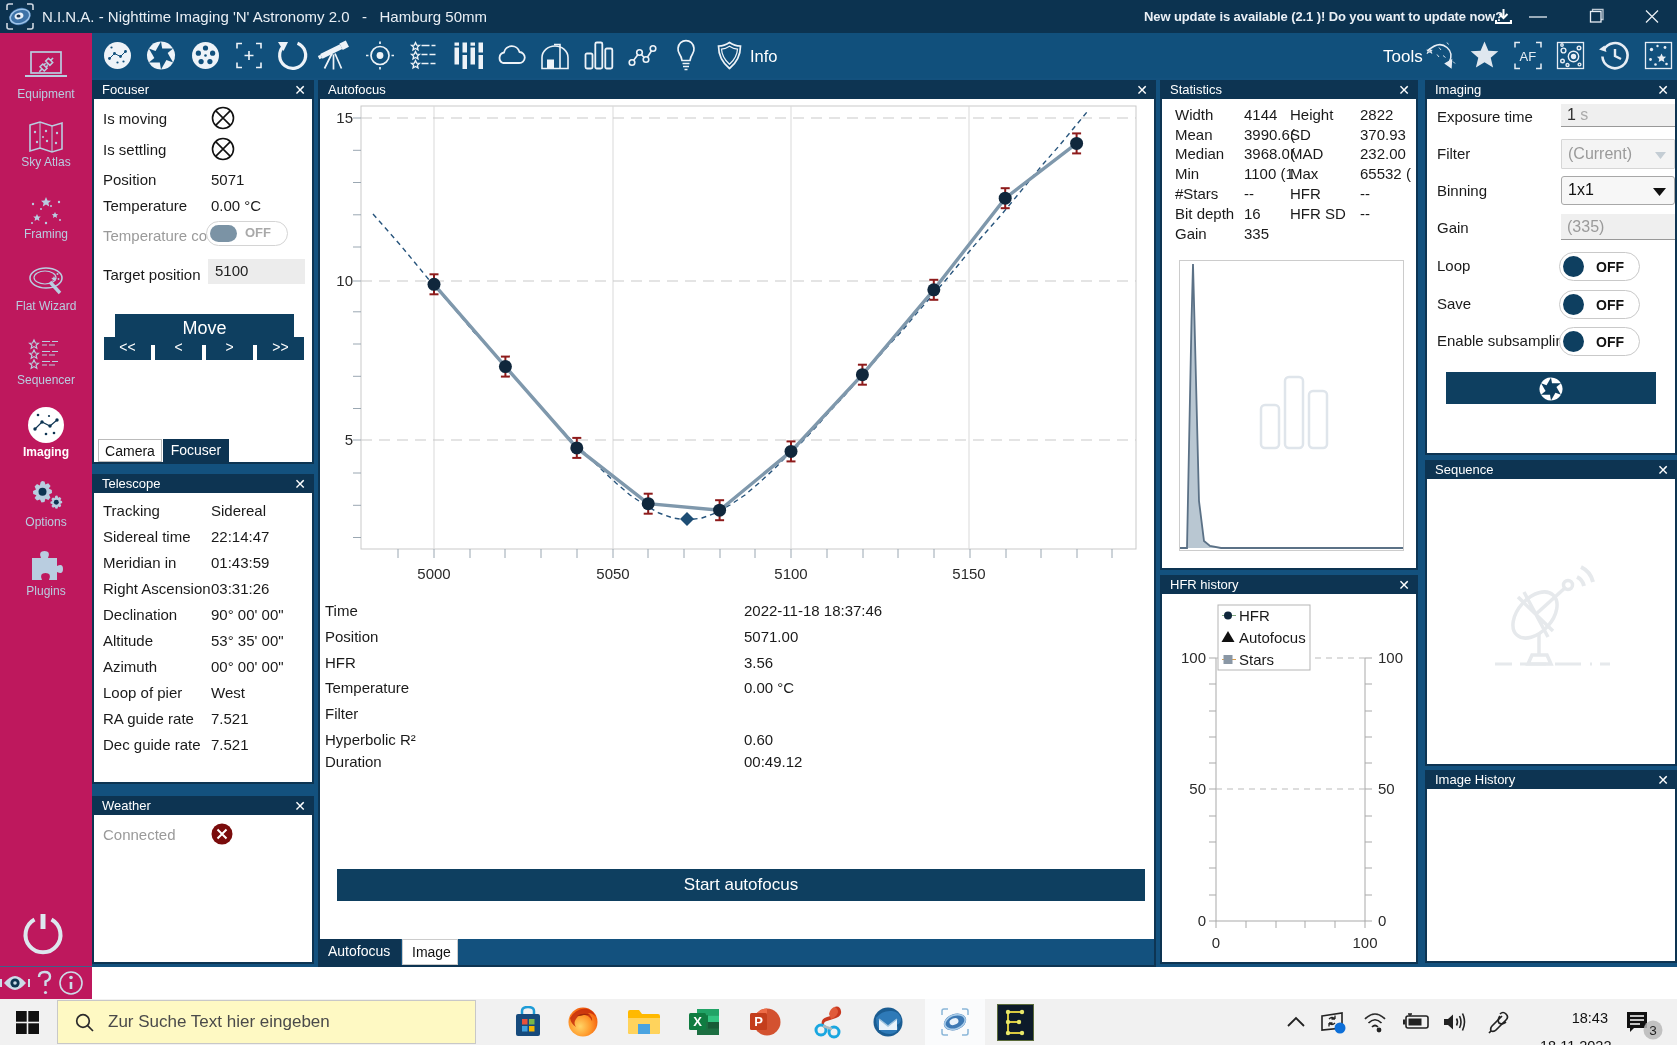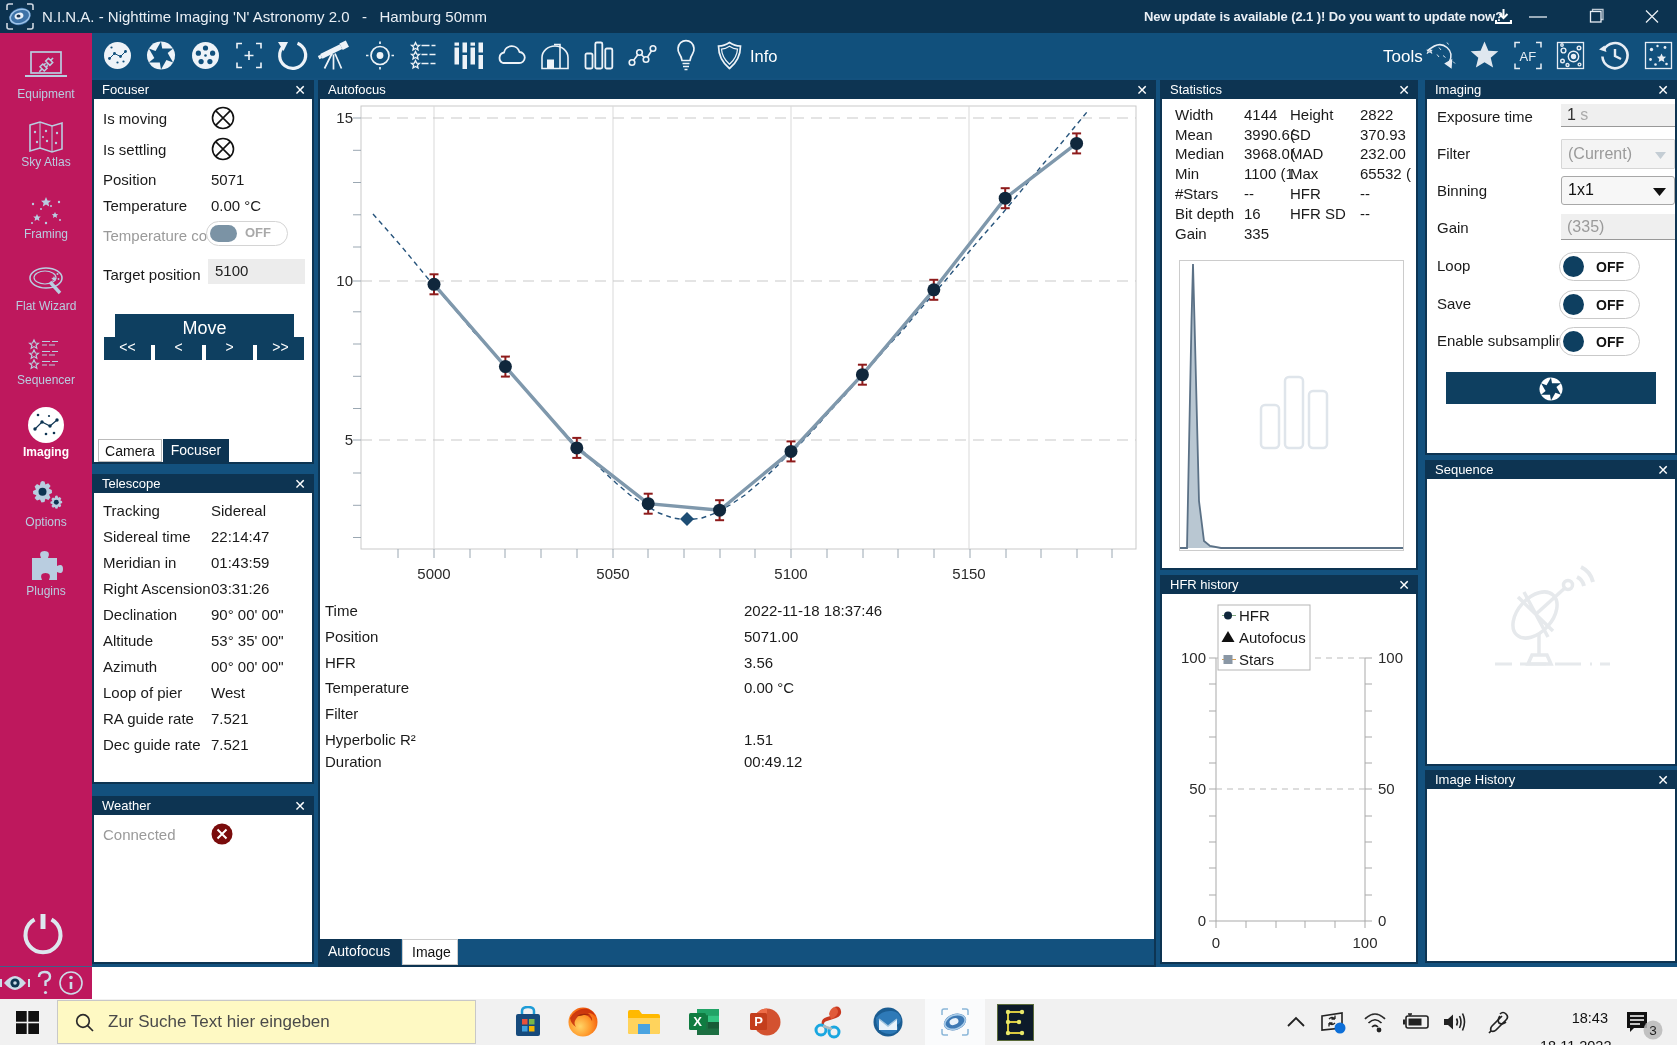--- a/index.html
+++ b/index.html
@@ -567,23 +567,24 @@
  <div class="row" style="left:5px;top:520px">Time</div>
     <div class="row" style="left:424px;top:520px">2022-11-18 18:37:46</div>
  <div class="row" style="left:5px;top:546px">Position</div>
     <div class="row" style="left:424px;top:546px">5071.00</div>
  <div class="row" style="left:5px;top:572px">HFR</div>
     <div class="row" style="left:424px;top:572px">3.56</div>
  <div class="row" style="left:5px;top:597px">Temperature</div>
     <div class="row" style="left:424px;top:597px">0.00 °C</div>
  <div class="row" style="left:5px;top:623px">Filter</div>
  <div class="row" style="left:5px;top:649px">Hyperbolic R²</div>
-    <div class="row" style="left:424px;top:649px">1.51</div>
+    <div class="row" style="left:424px;top:649px">0.60</div>
  <div class="row" style="left:5px;top:671px">Duration</div>
     <div class="row" style="left:424px;top:671px">00:49.12</div>
+ <div class="btn" style="left:17px;top:787px;width:808px;height:32px;font-size:17px;padding-top:6px">Start autofocus</div>
  <div class="abs" style="left:0;top:857px;width:834px;height:26px;background:#13517e">
   <div class="abs" style="left:0;top:0;width:81px;height:26px;background:#0d3452;color:#fff;font-size:14px;padding:4px 0 0 8px">Autofocus</div>
   <div class="abs" style="left:82px;top:0;width:56px;height:26px;background:#fff;color:#111;font-size:14px;padding:4px 0 0 9px;border:1px solid #ccc">Image</div>
  </div>
 </div>
 
 <div class="panel" style="left:1160px;top:80px;width:258px;height:490px">
  <div class="phead">Statistics<span class="x">✕</span></div>
  <div class="row" style="left:13px;top:24px">Width</div>
     <div class="row" style="left:82px;top:24px">4144</div>

